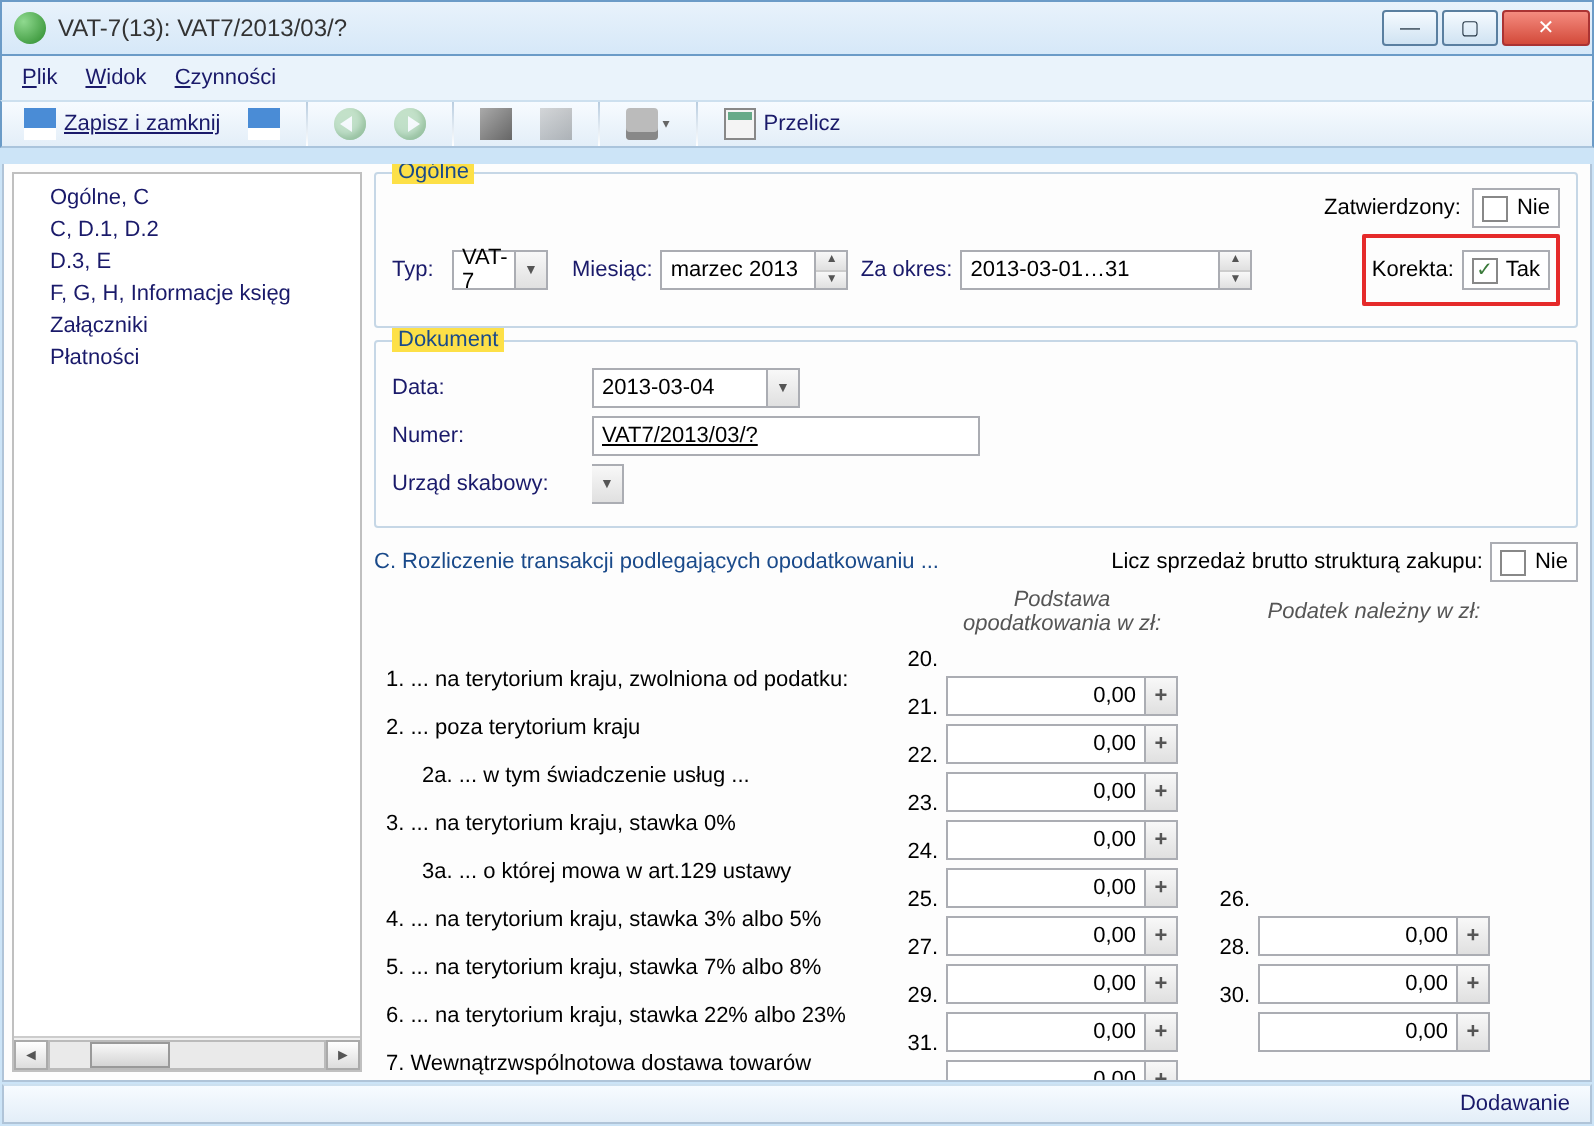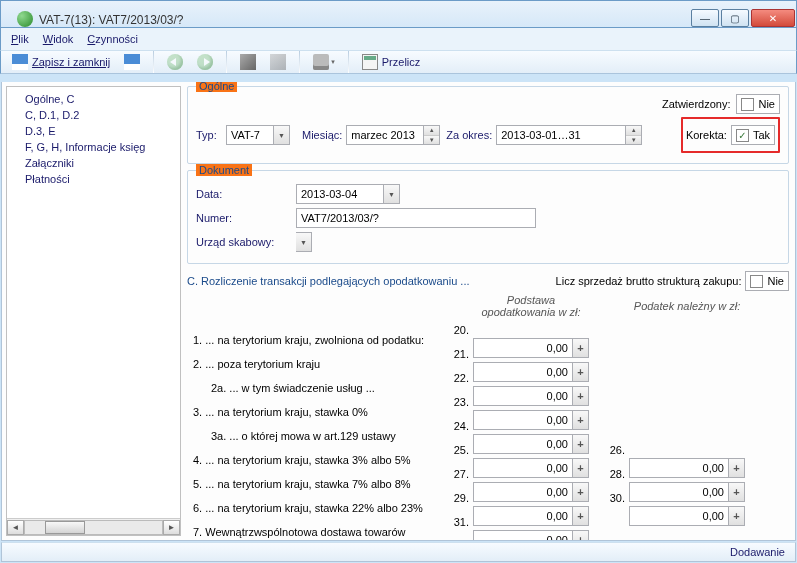--- a/index.html
+++ b/index.html
@@ -1,19 +1,19 @@
 <!DOCTYPE html>
 <html><head>
 <meta charset="utf-8">
 <style>
 * { box-sizing: border-box; margin: 0; padding: 0; font-family: Tahoma, Arial, sans-serif; font-size: 11px; }
 body { background: #cce4f7; width: 797px; height: 563px; overflow: hidden; position: relative; }
 
 
-.titlebar { height: 28px; background: linear-gradient(#e8f2fb, #d6e8f8); border: 1px solid #6b9bc7; display: flex; align-items: flex-end; padding-left: 16px; }
+.titlebar { height: 28px; background: linear-gradient(#e8f2fb, #d6e8f8); border: 1px solid #6b9bc7; display: flex; align-items: center; padding-left: 6px; }
 .titlebar .app-icon { width: 16px; height: 16px; background: radial-gradient(circle at 30% 30%, #8fd98f, #2a8a2a); border-radius: 50%; margin-right: 6px; }
 .titlebar .title-text { flex: 1; color: #333; font-size: 12px; }
 .titlebar .win-btns { display: flex; }
 .titlebar .win-btn { width: 28px; height: 18px; margin: 0 1px; border: 1px solid #5a7fa0; border-radius: 2px; background: linear-gradient(#f5faff,#d0e3f2); display:flex; align-items:center; justify-content:center; color:#2a3b4a; font-size:10px; }
 .titlebar .win-close { width: 44px; background: linear-gradient(#f48b7f,#d34a3a); color:#fff; border-color:#a33; }
 
 
 .menubar { height: 22px; background: #eaf3fb; border-left:1px solid #6b9bc7; border-right:1px solid #6b9bc7; display:flex; align-items:center; padding-left:10px; gap: 14px; }
 .menubar span { color:#1a1a6a; text-decoration: underline; text-decoration-color: transparent; cursor:default; }
 .menubar span::first-letter { text-decoration: underline; }
@@ -41,21 +41,21 @@
 .sidebar .tree { flex:1; padding:4px 2px 4px 18px; color:#1a1a6a; line-height:16px; }
 .sidebar .hscroll { height:17px; background:#f0f0f0; border-top:1px solid #ccc; display:flex; align-items:center; }
 .sidebar .hscroll .arrow{width:17px;height:15px;border:1px solid #aaa;background:linear-gradient(#fff,#ddd);display:flex;align-items:center;justify-content:center;font-size:8px;color:#555;}
 .sidebar .hscroll .track{flex:1;height:15px;background:#eaeaea;border:1px solid #bbb;position:relative;}
 .sidebar .hscroll .thumb{position:absolute;left:20px;top:0;width:40px;height:13px;background:linear-gradient(#f8f8f8,#d4d4d4);border:1px solid #999;}
 
 .main { flex:1; padding:4px 6px 4px 2px; overflow:hidden; }
 
 
 .group { border:1px solid #c6d7e6; border-radius:2px; margin-bottom:6px; position:relative; padding:10px 8px 8px 8px; }
-.group > .legend { position:absolute; top:-7px; left:8px; background:#f97316; padding:0 3px; color:#1a4a8a; }
+.group > .legend { position:absolute; top:-7px; left:8px; background:#fde047; padding:0 3px; color:#1a4a8a; }
 
 .row { display:flex; align-items:center; min-height:22px; margin:2px 0; }
 .lbl { color:#1a1a6a; }
 .lbl-black { color:#000; }
 .field { height:20px; border:1px solid #abadb3; background:#fff; padding:0 4px; display:inline-flex; align-items:center; }
 .spin-btns { width:16px; height:20px; border:1px solid #abadb3; border-left:none; display:flex; flex-direction:column; }
 .spin-btns div{flex:1;background:linear-gradient(#f8f8f8,#e0e0e0);display:flex;align-items:center;justify-content:center;font-size:6px;color:#555;border-bottom:1px solid #ccc;}
 .spin-btns div:last-child{border-bottom:none;}
 .dd-btn { width:16px; height:20px; border:1px solid #abadb3; border-left:none; background:linear-gradient(#f8f8f8,#e0e0e0); display:flex; align-items:center; justify-content:center; font-size:7px; color:#555; }
 .num-field { text-align:right; justify-content:flex-end; }
@@ -156,21 +156,21 @@
       <div class="row" style="justify-content:flex-end; margin-top:-4px;">
         <span class="lbl-black">Zatwierdzony:</span>
         <span style="width:6px;"></span>
         <span class="chkbox-holder">
           <span class="chk"></span>
           <span>Nie</span>
         </span>
       </div>
       <div class="row">
         <span class="lbl" style="width:30px;">Typ:</span>
-        <span class="field" style="width:48px;">VAT-7</span>
+        <span class="field" style="width:32px;">VAT-7</span>
         <span class="dd-btn">▼</span>
         <span style="width:12px;"></span>
         <span class="lbl">Miesiąc:</span>
         <span style="width:4px;"></span>
         <span class="field" style="width:78px;">marzec 2013</span>
         <span class="spin-btns">
             <div>▲</div>
             <div>▼</div>
           </span>
         <span style="width:6px;"></span>
@@ -195,21 +195,21 @@
 
     <div class="group">
       <div class="legend">Dokument</div>
       <div class="row">
         <span class="lbl" style="width:100px;">Data:</span>
         <span class="field" style="width:88px;">2013-03-04</span>
         <span class="dd-btn">▼</span>
       </div>
       <div class="row">
         <span class="lbl" style="width:100px;">Numer:</span>
-        <span class="field" style="width:240px;">VAT7/2013/03/?</span>
+        <span class="field" style="width:194px;text-decoration:underline;">VAT7/2013/03/?</span>
       </div>
       <div class="row">
         <span class="lbl" style="width:100px;">Urząd skabowy:</span>
         <span class="dd-btn">▼</span>
       </div>
     </div>
 
     <div class="row">
       <span style="color:#1a4a8a;">C. Rozliczenie transakcji podlegających opodatkowaniu ...</span>
       <span style="flex:1;"></span>

